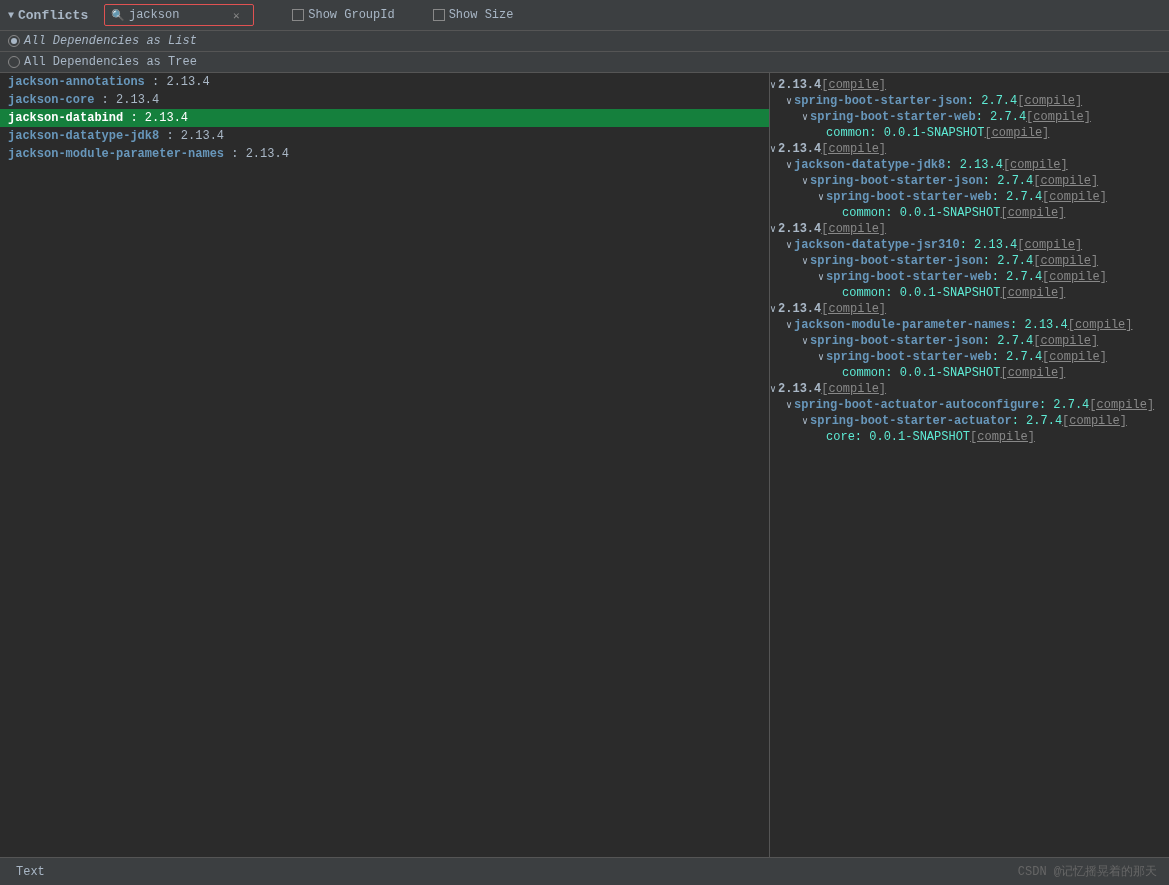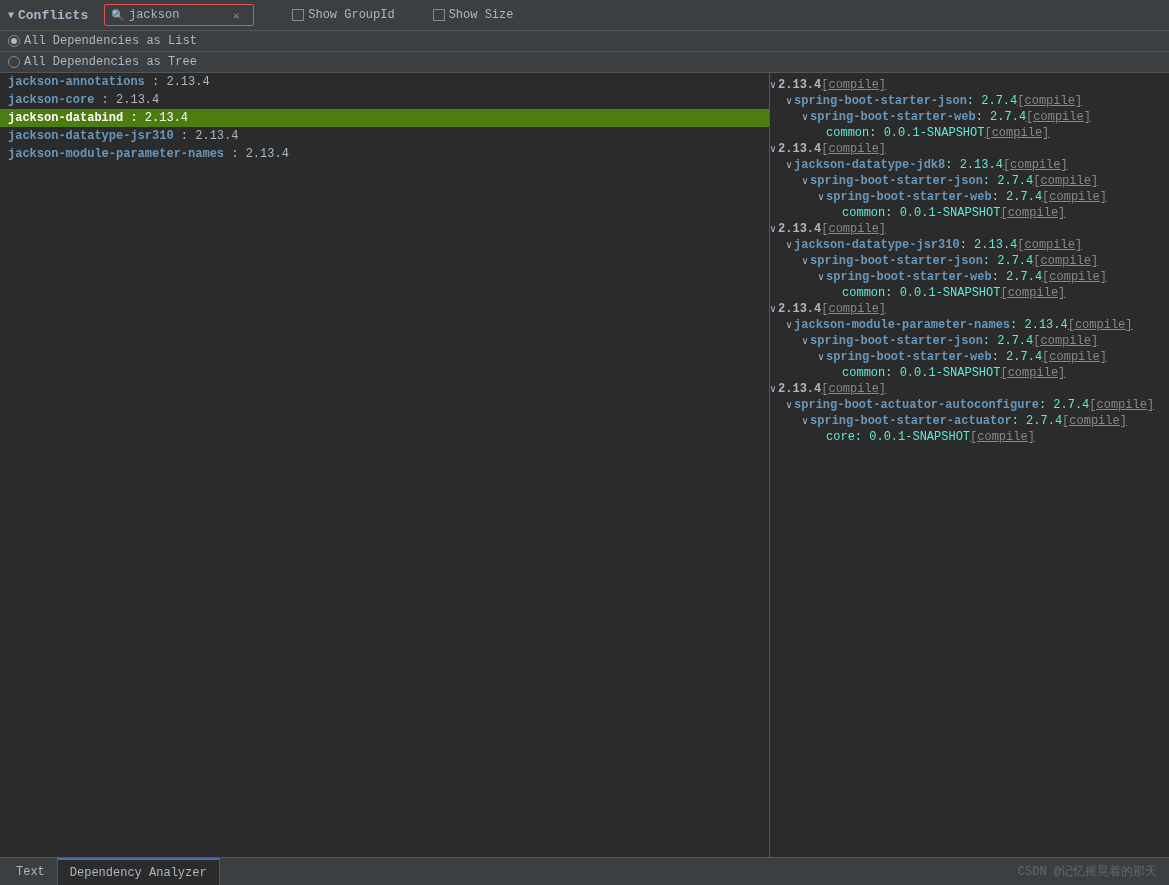--- a/index.html
+++ b/index.html
@@ -69,20 +69,21 @@
 
     
     .options-row {
       background: #3c3f41;
       padding: 3px 8px;
       display: flex;
       align-items: center;
       gap: 16px;
       border-bottom: 1px solid #555;
       flex-shrink: 0;
+      font-style: italic;
     }
     .radio-item {
       display: flex;
       align-items: center;
       gap: 4px;
       cursor: pointer;
     }
     .radio-circle {
       width: 12px;
       height: 12px;
@@ -139,21 +140,21 @@
       border-right: 1px solid #555;
       overflow-y: auto;
       flex-shrink: 0;
     }
     .list-item {
       padding: 2px 8px;
       cursor: pointer;
       white-space: nowrap;
     }
     .list-item.selected {
-      background: #4d7c0f;
+      background: #15803d;
       color: #fff;
     }
     .list-item .name {
       color: #6897bb;
       font-weight: bold;
     }
     .list-item.selected .name {
       color: #fff;
     }
     .list-item .version {
@@ -267,21 +268,21 @@
     <span>All Dependencies as Tree</span>
   </div>
 </div>
 
 <div class="main-content">
 
   <div class="left-panel" id="left-panel">
       <div class="list-item"><span class="name">jackson-annotations</span><span class="version"> : 2.13.4</span></div>
       <div class="list-item"><span class="name">jackson-core</span><span class="version"> : 2.13.4</span></div>
       <div class="list-item selected"><span class="name">jackson-databind</span><span class="version"> : 2.13.4</span></div>
-      <div class="list-item"><span class="name">jackson-datatype-jsr310</span><span class="version"> : 2.13.4</span></div>
+      <div class="list-item"><span class="name">jackson-datatype-jdk8</span><span class="version"> : 2.13.4</span></div>
       <div class="list-item"><span class="name">jackson-module-parameter-names</span><span class="version"> : 2.13.4</span></div>
     </div>
 
   <div class="right-panel" id="right-panel">
       <div class="tree-line">
         <span class="chevron">∨</span>
         <span class="tree-version">2.13.4</span> 
         <span class="tree-scope">[compile]</span>
       </div>
       <div class="tree-line">
@@ -428,15 +429,14 @@
         <span class="chevron" style="visibility:hidden">∨</span>
         <span class="tree-plain">core</span> 
         <span class="tree-plain">: 0.0.1-SNAPSHOT</span> 
         <span class="tree-scope">[compile]</span>
       </div>
     </div>
 </div>
 
 <div class="tab-bar">
   <div class="tab-item">Text</div>
-  <div class="tab-item active">Dependency Analyzer</div>
   <div class="watermark">CSDN @记忆摇晃着的那天</div>
 </div>
 
 </body></html>

